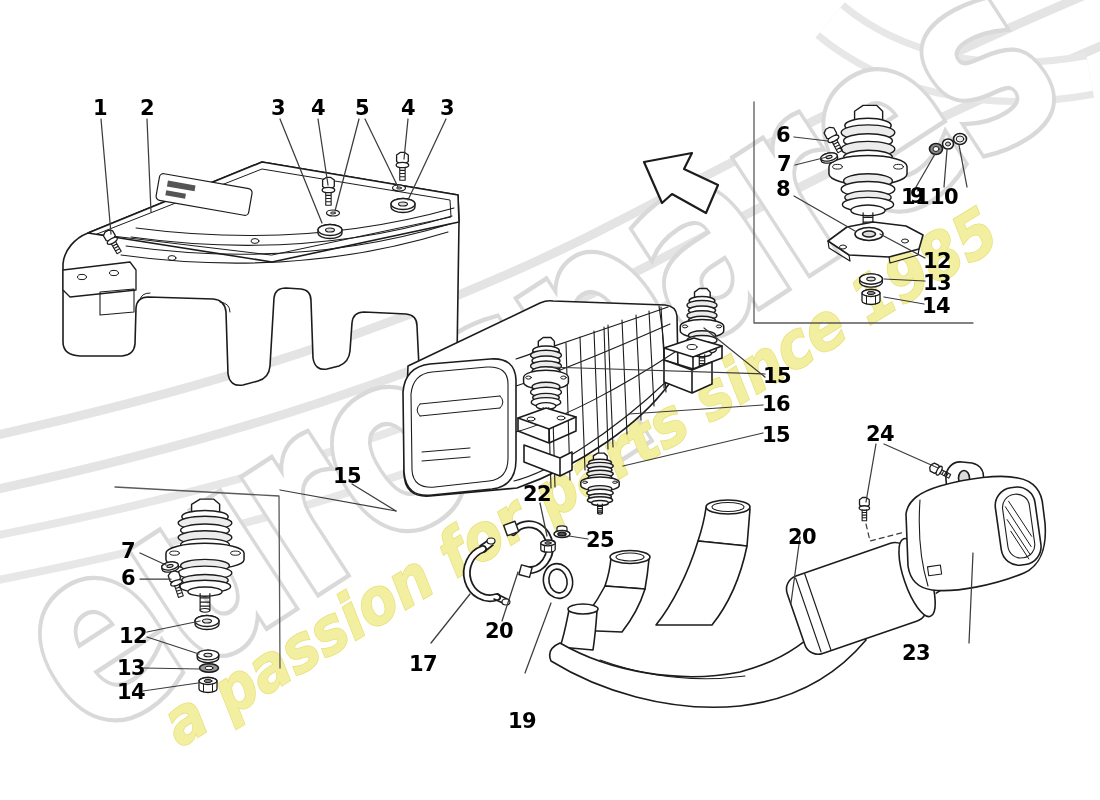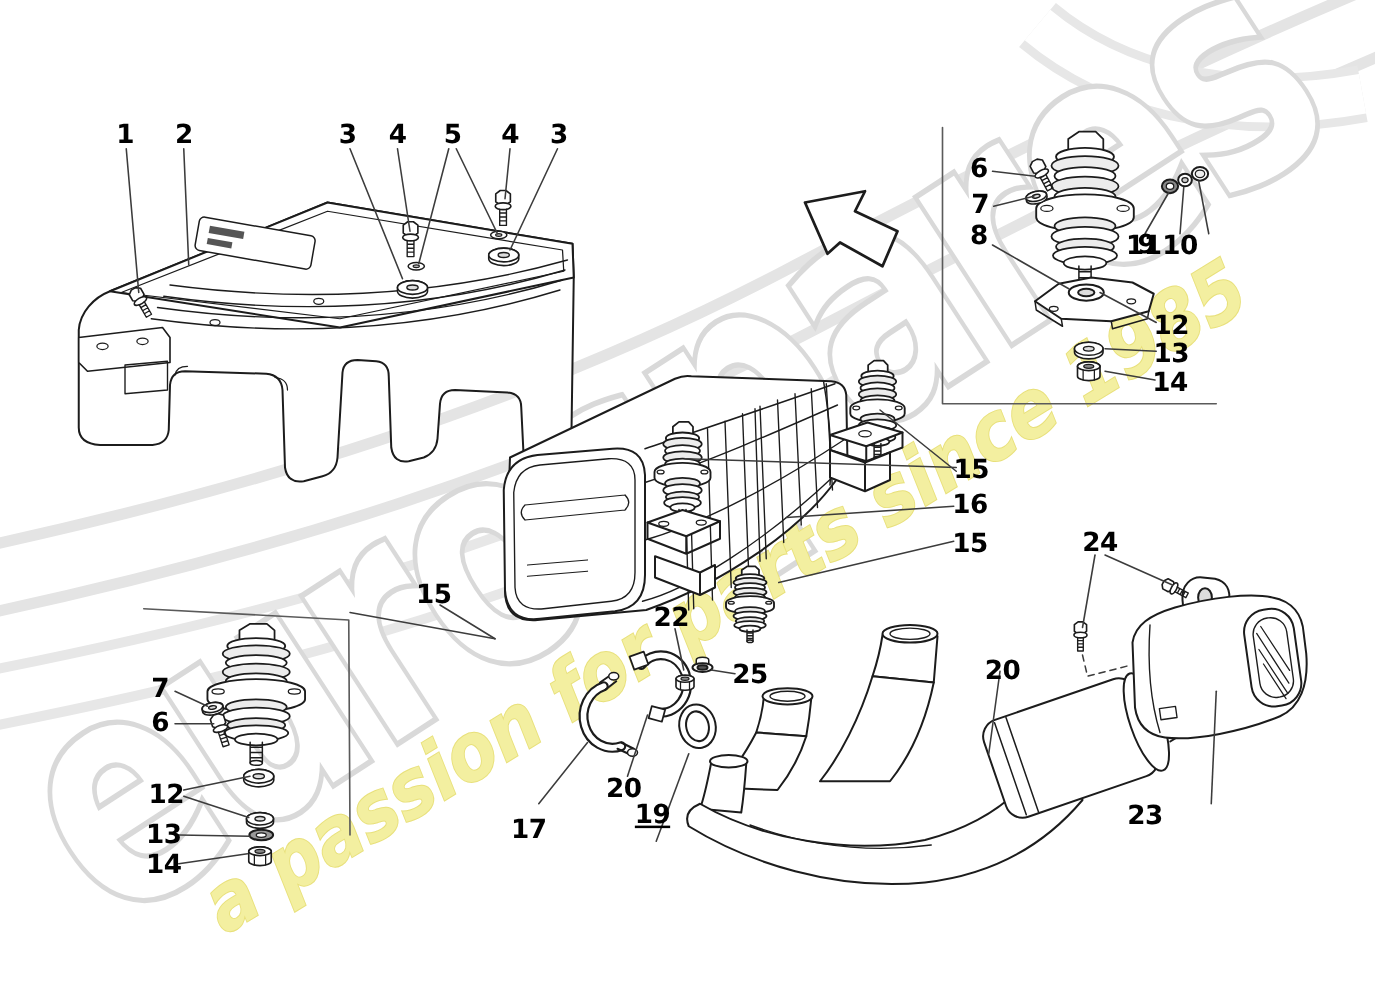--- a/index.html
+++ b/index.html
@@ -324,18 +324,18 @@
       <div class="callout" style="left: 347px; top: 476px;">15</div>
       <div class="callout" style="left: 128px; top: 551px;">7</div>
       <div class="callout" style="left: 128px; top: 578px;">6</div>
       <div class="callout" style="left: 133px; top: 636px;">12</div>
       <div class="callout" style="left: 131px; top: 668px;">13</div>
       <div class="callout" style="left: 131px; top: 692px;">14</div>
       <div class="callout" style="left: 537px; top: 494px;">22</div>
       <div class="callout" style="left: 600px; top: 540px;">25</div>
       <div class="callout" style="left: 423px; top: 664px;">17</div>
       <div class="callout" style="left: 499px; top: 631px;">20</div>
-      <div class="callout" style="left: 522px; top: 652px; text-decoration: underline;">19</div>
+      <div class="callout" style="left: 522px; top: 721px;">19</div>
       <div class="callout" style="left: 802px; top: 537px;">20</div>
       <div class="callout" style="left: 880px; top: 434px;">24</div>
       <div class="callout" style="left: 916px; top: 653px;">23</div>
     </div>
 </div>
 
 </body></html>

